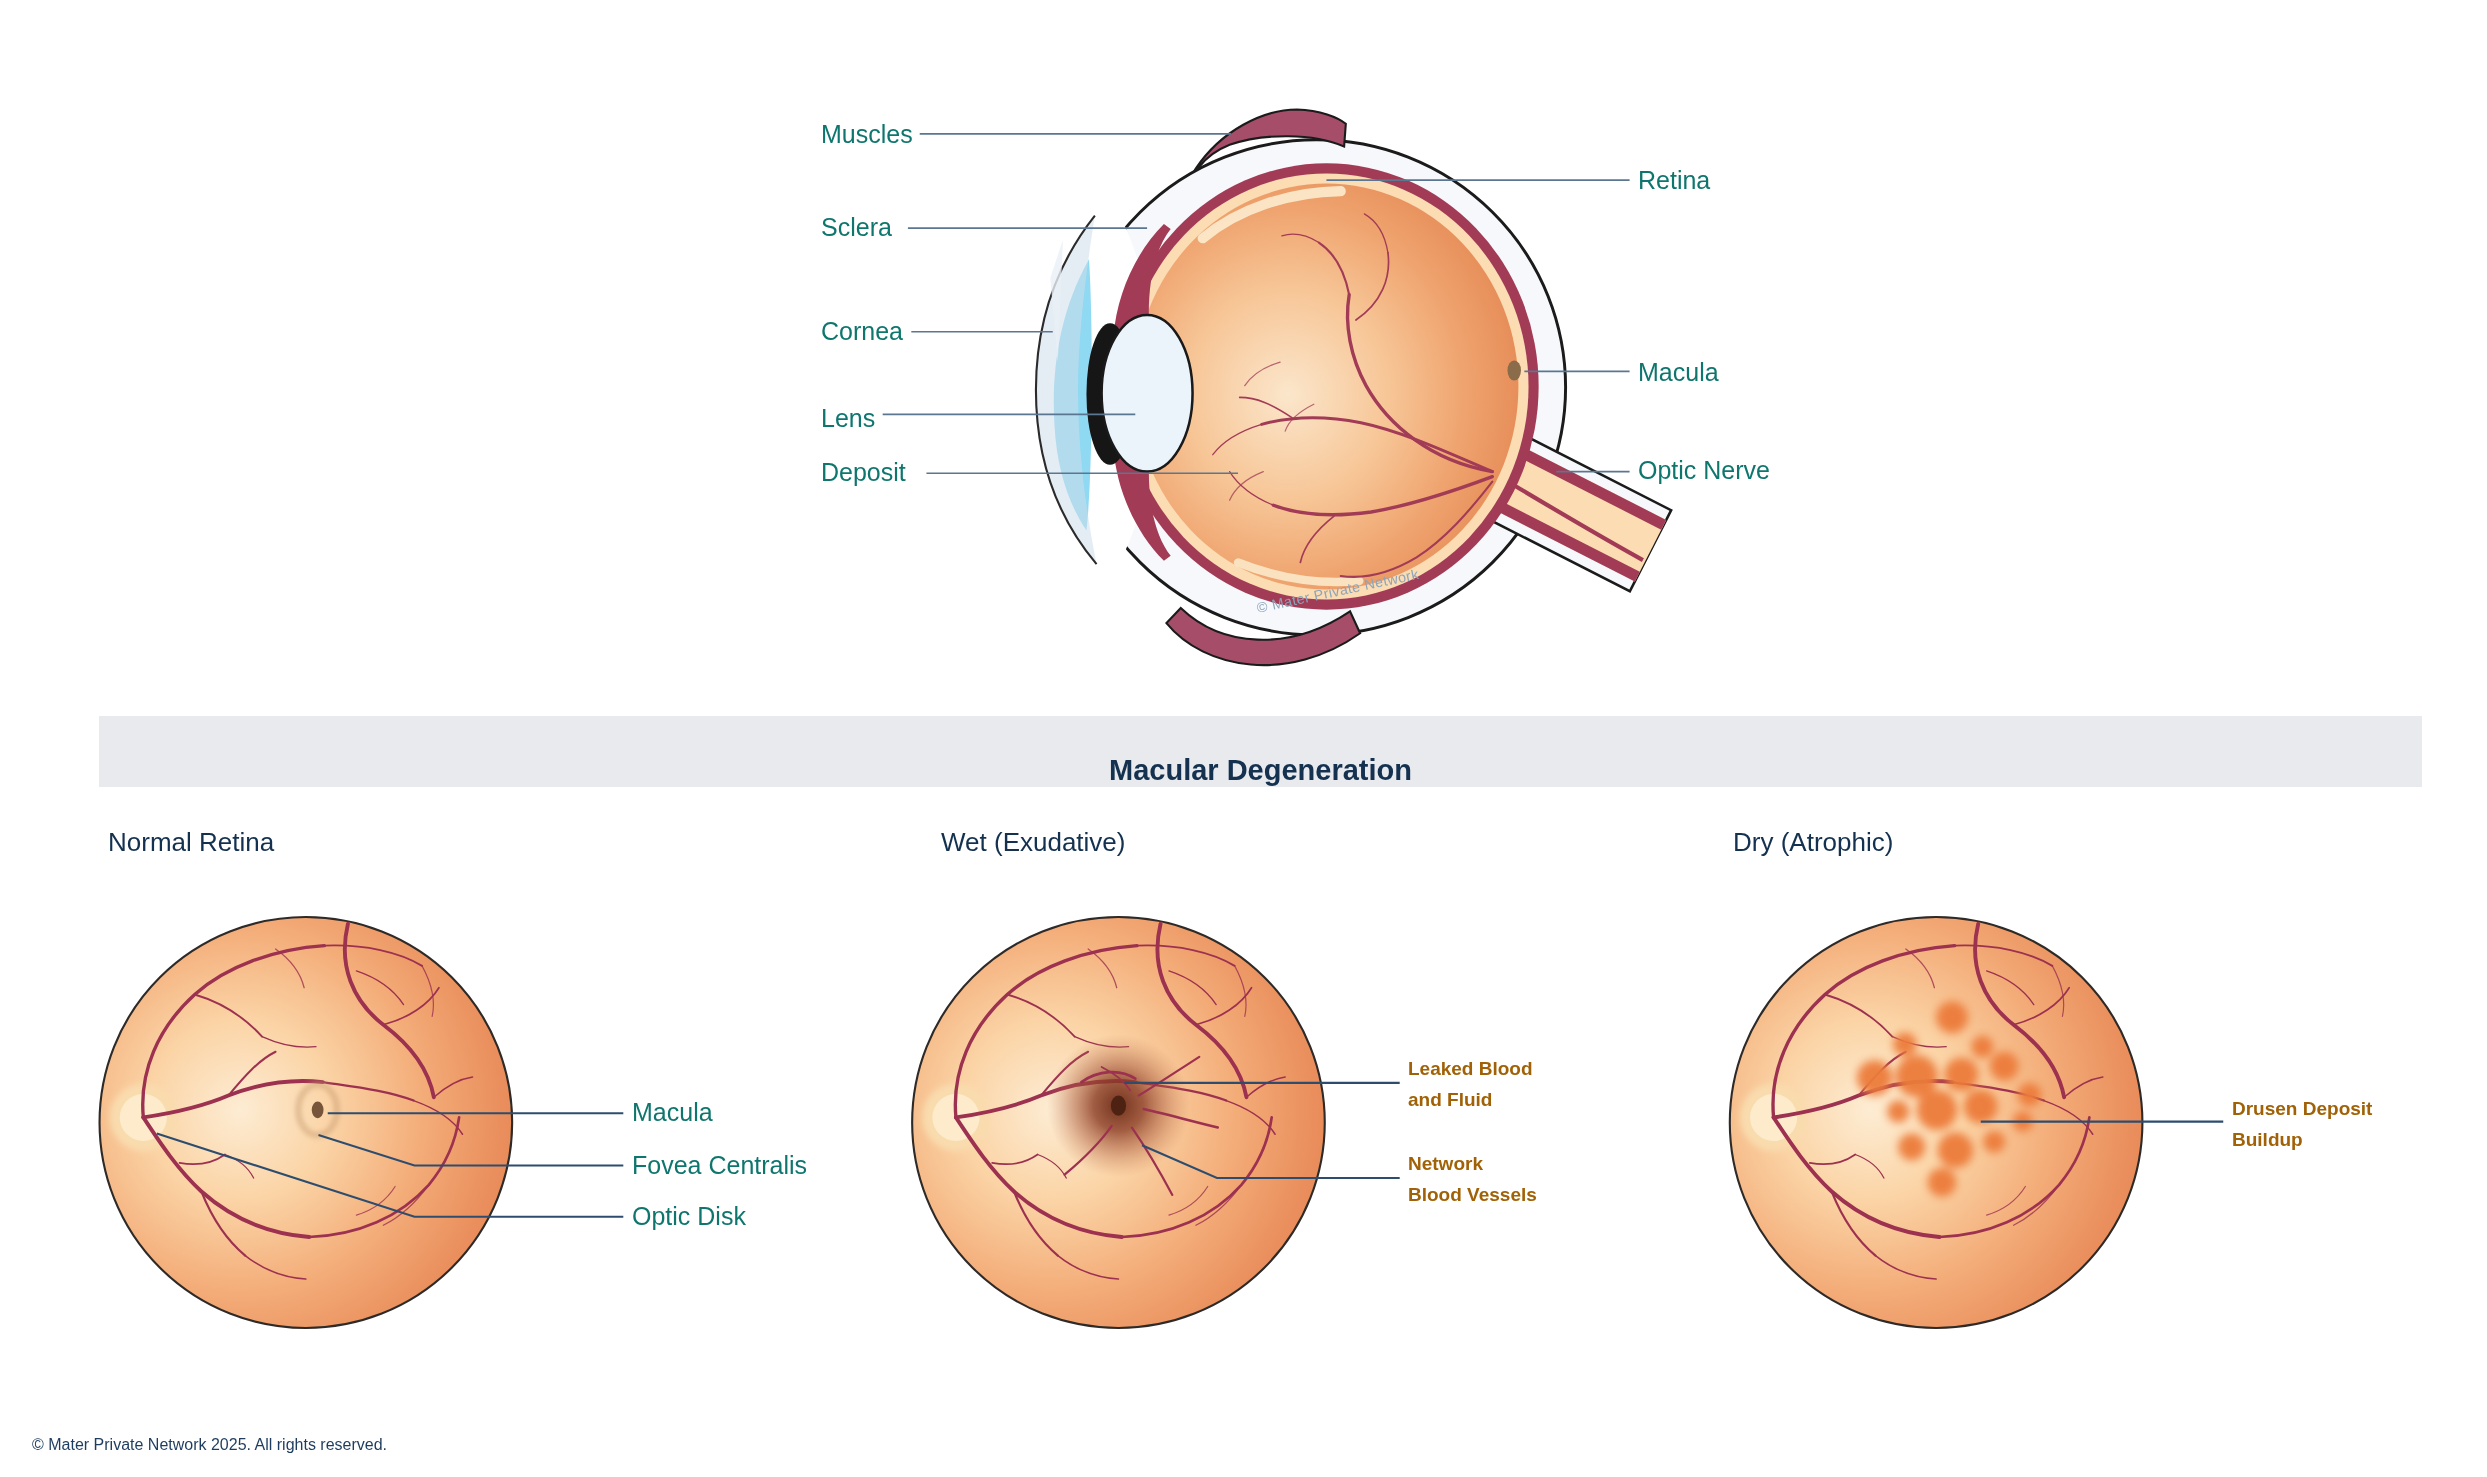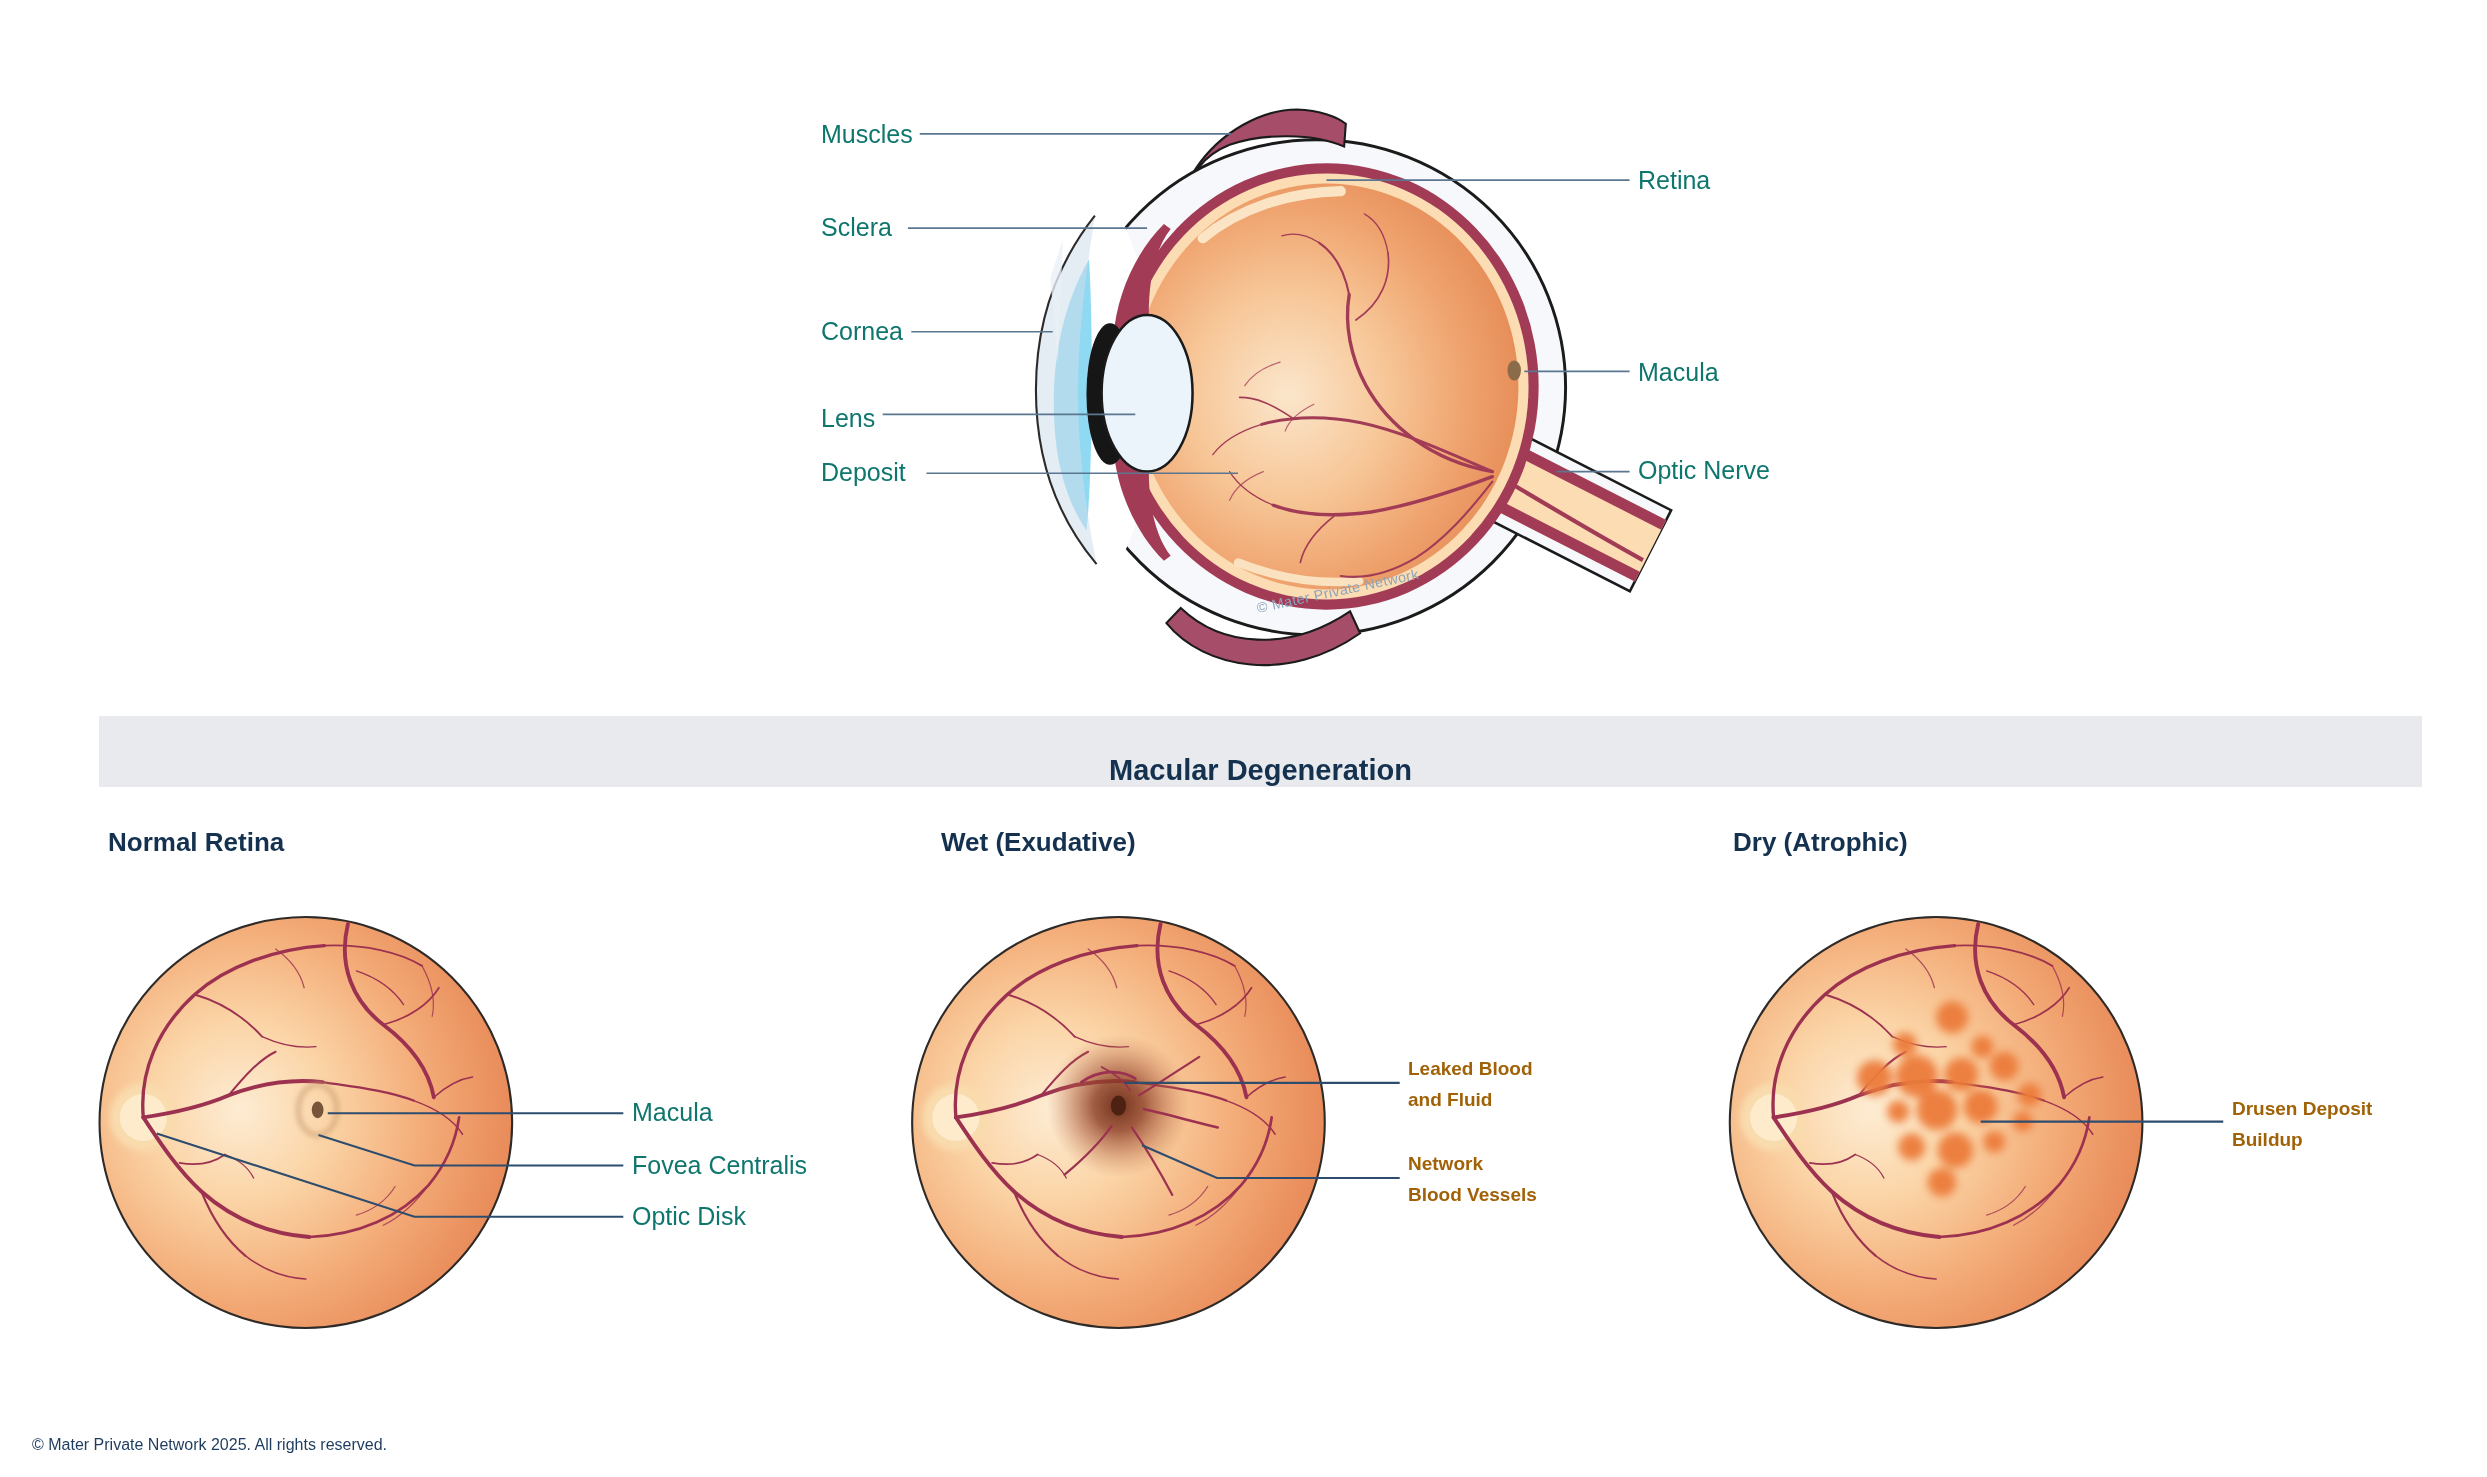--- a/index.html
+++ b/index.html
@@ -10,21 +10,21 @@
   svg.art{position:absolute;left:0;top:0;display:block;}
   .callout{
     position:absolute;color:#0f766e;font-size:25px;line-height:1.1;
     white-space:nowrap;transform:translateY(-50%);
   }
   .callout-two{
     position:absolute;color:#a16207;font-size:19px;line-height:31px;white-space:nowrap;font-weight:bold;
   }
   .callout-two span{display:block;}
   .heading{
-    position:absolute;transform:translateY(-50%);font-weight:700;font-size:26px;
+    position:absolute;transform:translateY(-50%);font-weight:400;font-size:26px;
     color:#14314f;white-space:nowrap;
   }
   .banner{
     position:absolute;left:99px;top:716px;width:2323px;height:71px;background:#e8eaee;
     display:flex;align-items:flex-end;justify-content:center;
   }
   .banner-title{font-size:29px;font-weight:700;color:#14314f;white-space:nowrap;}
   .watermark{
     position:absolute;left:1257px;top:600px;font-size:14.3px;color:#8da4ba;
     transform:rotate(-12deg);transform-origin:left center;white-space:nowrap;letter-spacing:0.4px;

